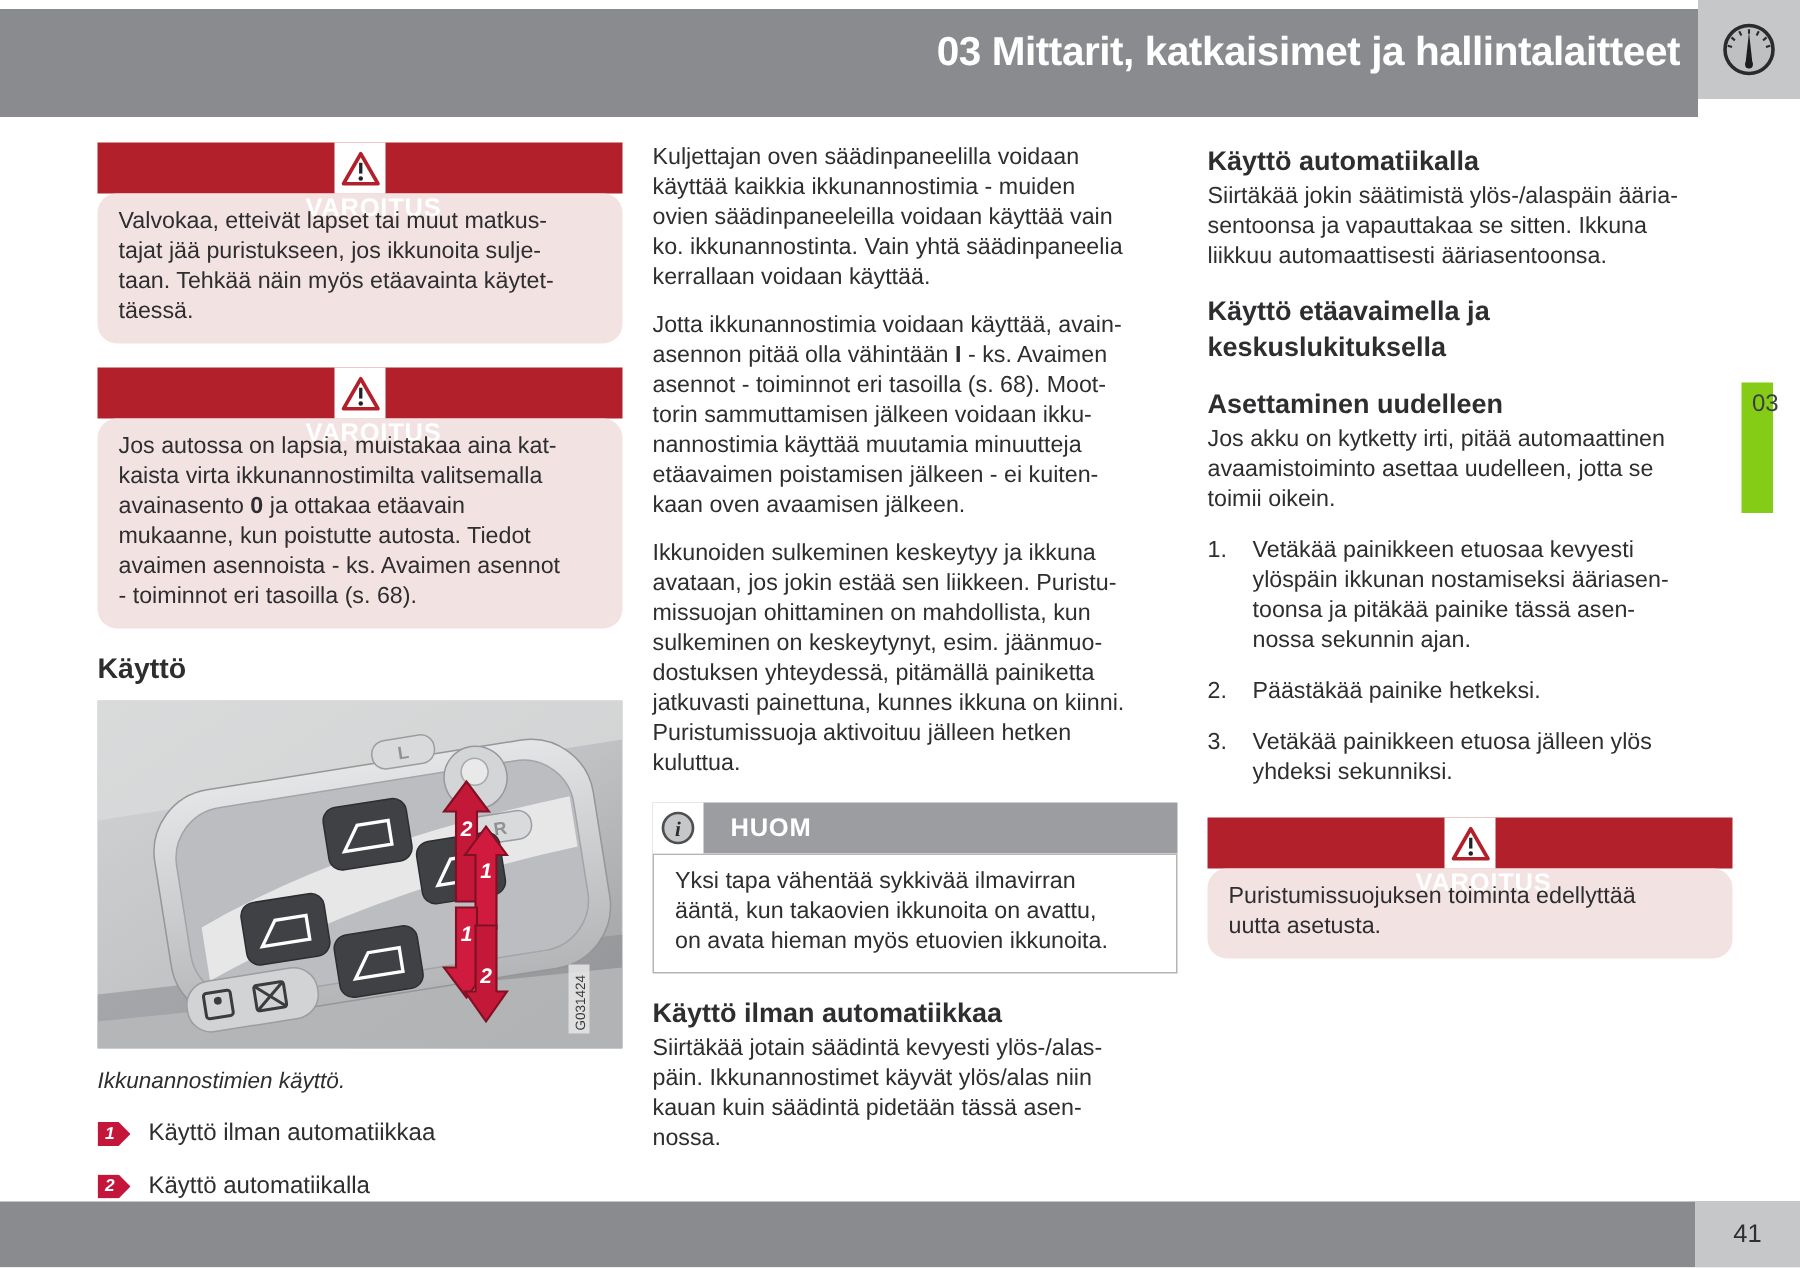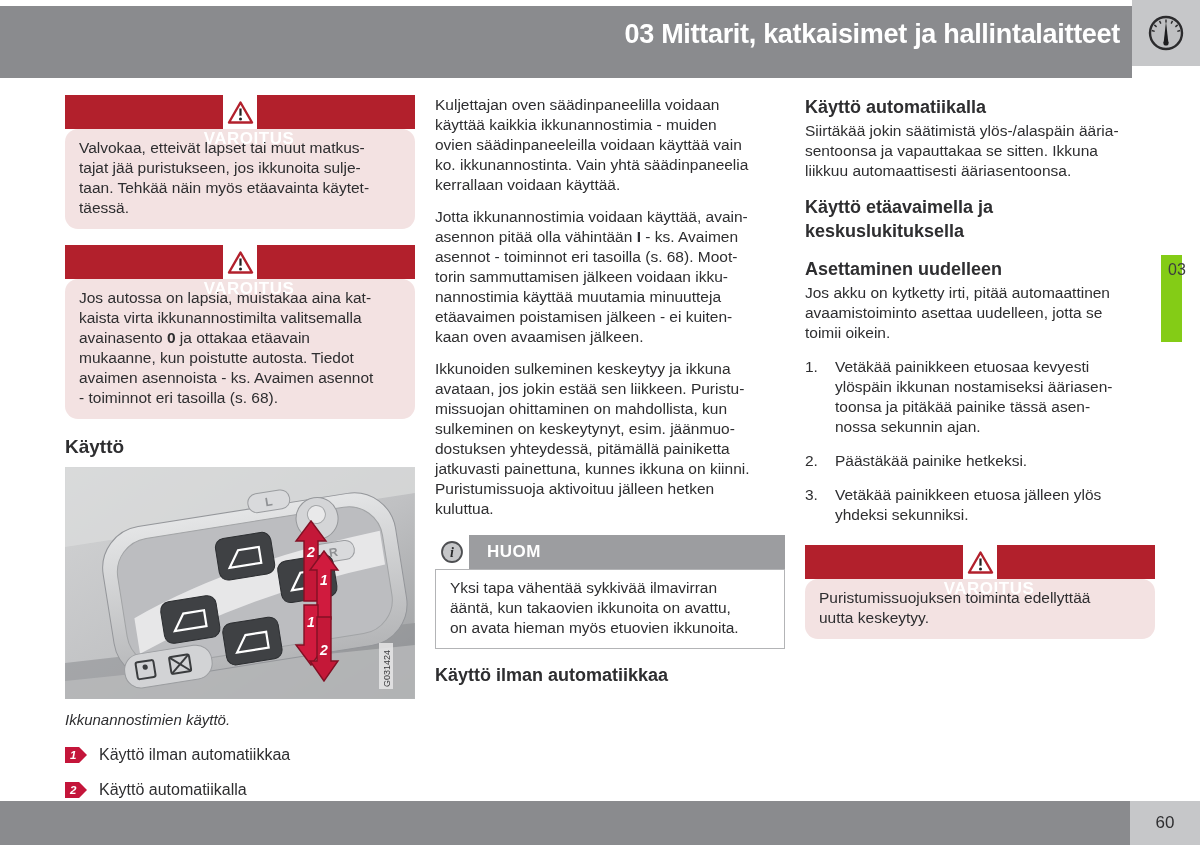--- a/index.html
+++ b/index.html
@@ -249,20 +249,24 @@
             </svg>
           </span>
           <span class="warntitle">HUOM</span>
         </div>
         <div class="notebody">Yksi tapa vähentää sykkivää ilmavirran
 ääntä, kun takaovien ikkunoita on avattu,
 on avata hieman myös etuovien ikkunoita.</div>
       </div>
 
       <h2 class="sect">Käyttö ilman automatiikkaa</h2>
+      <p class="t">Siirtäkää jotain säädintä kevyesti ylös-/alas-
+päin. Ikkunannostimet käyvät ylös/alas niin
+kauan kuin säädintä pidetään tässä asen-
+nossa.</p>
     </div>
 
     <div class="col">
       <h2 class="sect">Käyttö automatiikalla</h2>
       <p class="t">Siirtäkää jokin säätimistä ylös-/alaspäin ääria-
 sentoonsa ja vapauttakaa se sitten. Ikkuna
 liikkuu automaattisesti ääriasentoonsa.</p>
 
       <h2 class="sect" style="margin-top:14px;">Käyttö etäavaimella ja
 keskuslukituksella</h2>
@@ -294,24 +298,24 @@
           <span class="iconcell">
             <svg width="27" height="25" viewBox="0 0 27 25">
               <polygon points="13.5,2.5 25,22.5 2,22.5" fill="#ffffff" stroke="#b2202c" stroke-width="2.4" stroke-linejoin="round"></polygon>
               <rect x="12.4" y="8.5" width="2.2" height="7.2" fill="#222"></rect>
               <circle cx="13.5" cy="19" r="1.5" fill="#222"></circle>
             </svg>
           </span>
           <span class="warntitle">VAROITUS</span>
         </div>
         <div class="warnbody">Puristumissuojuksen toiminta edellyttää
-uutta keskeytyy.</div>
+uutta asetusta.</div>
       </div>
     </div>
   </div>
 
   <div class="side-tab">03</div>
 
   <div class="footer">
-    <div class="pagenum-box">60</div>
+    <div class="pagenum-box">41</div>
   </div>
 
 </div>
 
 </body></html>

